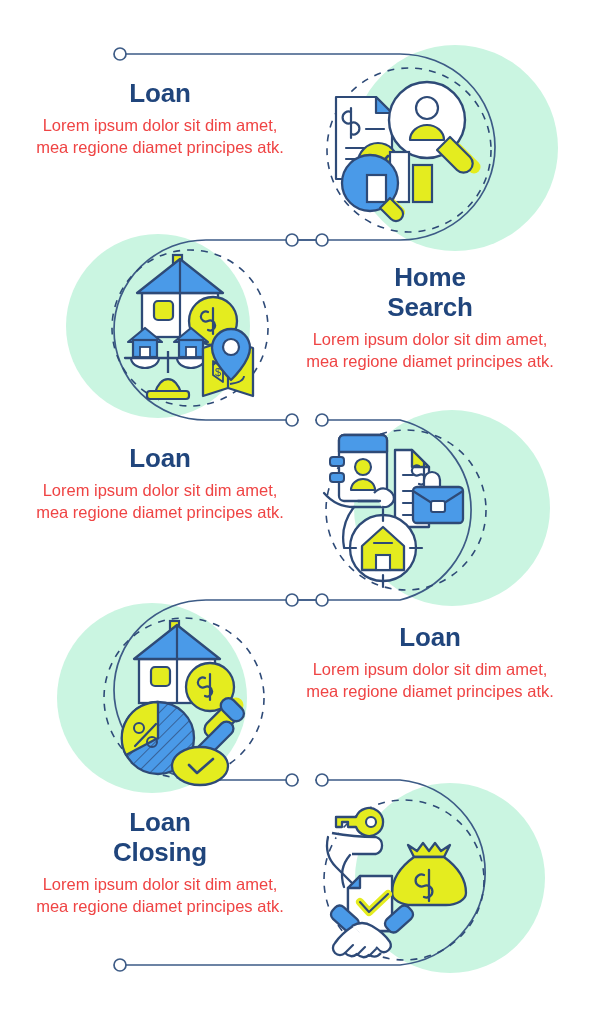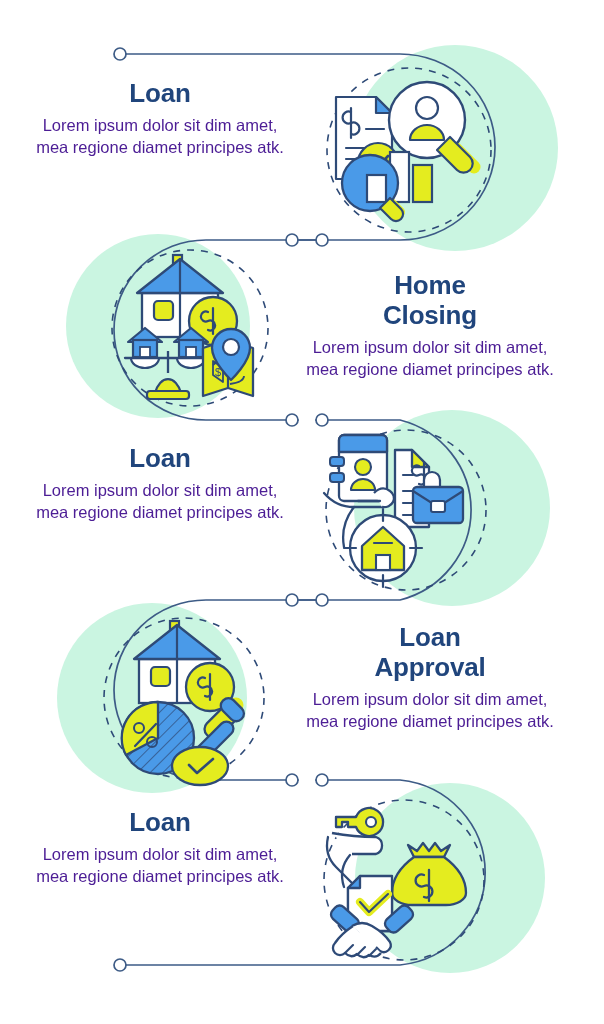--- a/index.html
+++ b/index.html
@@ -12,21 +12,21 @@
 
   .layer{position:absolute;left:0;top:0;width:604px;height:1024px;}
   svg.layer{pointer-events:none;}
 
   .txt{position:absolute;width:250px;text-align:center;}
   .title{
     color:#20457c;font-weight:bold;font-size:26px;line-height:30px;
     letter-spacing:-0.2px;margin:0 0 6px 0;
   }
   .desc{
-    color:#4c1d95;font-size:16.5px;line-height:22px;margin:0;
+    color:#ef4444;font-size:16.5px;line-height:22px;margin:0;
   }
 
   .iconbox{position:absolute;width:190px;height:190px;}
   .iconbox svg{display:block;width:190px;height:190px;}
 </style>
 </head>
 <body>
 
 <div id="root">
 
@@ -119,24 +119,24 @@
         <rect x="53" y="120" width="19" height="27" fill="#ffffff" stroke="#2e4a77" stroke-width="2.2"></rect>
         <path d="M74,145 l12,12" stroke="#e4ec1f" stroke-width="10" stroke-linecap="round"></path>
         <circle cx="56" cy="128" r="28" fill="#4a9ae8" fill-opacity="1" stroke="#2e4a77" stroke-width="2.3"></circle>
         <rect x="53" y="120" width="19" height="27" fill="#ffffff" stroke="#2e4a77" stroke-width="2.2"></rect>
         <path d="M74,146 l12,12" fill="none" stroke="#2e4a77" stroke-width="2.2"></path>
         <path d="M76,143 l11,11 a7,7 0 0 1 -10,10 l-11,-11 Z" fill="#e4ec1f" stroke="#2e4a77" stroke-width="2.2" stroke-linejoin="round"></path>
       </g>
     </svg>
   </div>
 
-  <div class="txt" style="left:305px;top:262px;margin-top:8px;">
+  <div class="txt" style="left:305px;top:262px;">
     <div class="title">
       <span>Home</span><br>
-      <span>Closing</span>
+      <span>Search</span>
     </div>
     <p class="desc">Lorem ipsum dolor sit dim amet, mea regione diamet principes atk.</p>
   </div>
 
   <div class="iconbox" style="left:95px;top:233px;">
     <svg viewBox="0 0 190 190">
 
       <g>
         <rect x="78" y="22" width="9" height="16" fill="#e4ec1f" stroke="#2e4a77" stroke-width="2.2"></rect>
         <rect x="47" y="60" width="76" height="44" fill="#ffffff" stroke="#2e4a77" stroke-width="2.3"></rect>
@@ -233,21 +233,20 @@
         <path d="M50,131 L71,112 L92,131 L92,155 L50,155 Z" fill="#e4ec1f" stroke="#2e4a77" stroke-width="2.3" stroke-linejoin="round"></path>
         <rect x="64" y="140" width="14" height="15" fill="#ffffff" stroke="#2e4a77" stroke-width="2.1"></rect>
         <line x1="62" y1="128" x2="80" y2="128" stroke="#2e4a77" stroke-width="2.2" stroke-linecap="round"></line>
       </g>
     </svg>
   </div>
 
   <div class="txt" style="left:305px;top:622px;">
     <div class="title">
       <span>Loan</span><br>
-      <span>Approval</span>
     </div>
     <p class="desc">Lorem ipsum dolor sit dim amet, mea regione diamet principes atk.</p>
   </div>
 
   <div class="iconbox" style="left:90px;top:603px;">
     <svg viewBox="0 0 190 190">
 
       <g>
         <rect x="80" y="18" width="9" height="16" fill="#e4ec1f" stroke="#2e4a77" stroke-width="2.2"></rect>
         <rect x="49" y="56" width="76" height="44" fill="#ffffff" stroke="#2e4a77" stroke-width="2.3"></rect>
@@ -290,20 +289,21 @@
       <g>
         <ellipse cx="110" cy="163" r="26" rx="28" ry="19" fill="#e4ec1f" stroke="#2e4a77" stroke-width="2.3"></ellipse>
         <path d="M99,162 l8,8 l16,-14" fill="none" stroke="#2e4a77" stroke-width="2.6" stroke-linecap="round" stroke-linejoin="round"></path>
       </g>
     </svg>
   </div>
 
   <div class="txt" style="left:35px;top:807px;">
     <div class="title">
       <span>Loan</span><br>
+      <span>Closing</span>
     </div>
     <p class="desc">Lorem ipsum dolor sit dim amet, mea regione diamet principes atk.</p>
   </div>
 
   <div class="iconbox" style="left:310px;top:785px;">
     <svg viewBox="0 0 190 190">
 
       <g>
         <path d="M26,32 l0,10 l6,0 l0,-5 l6,0 l0,5 l8,0 a14,14 0 1 0 0,-10 Z" fill="#e4ec1f" stroke="#2e4a77" stroke-width="2.3" stroke-linejoin="round"></path>
         <circle cx="61" cy="37" r="5" fill="#ffffff" stroke="#2e4a77" stroke-width="2.1"></circle>

